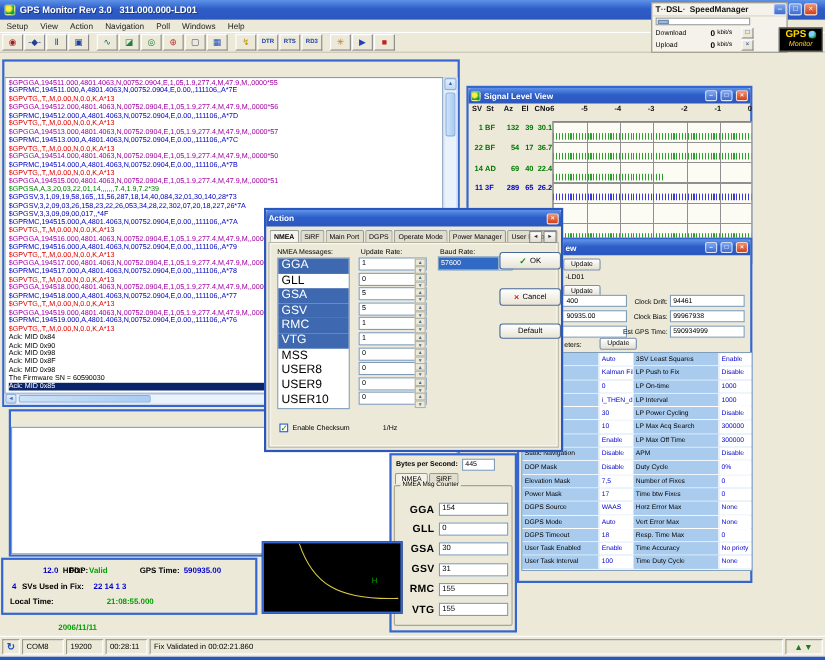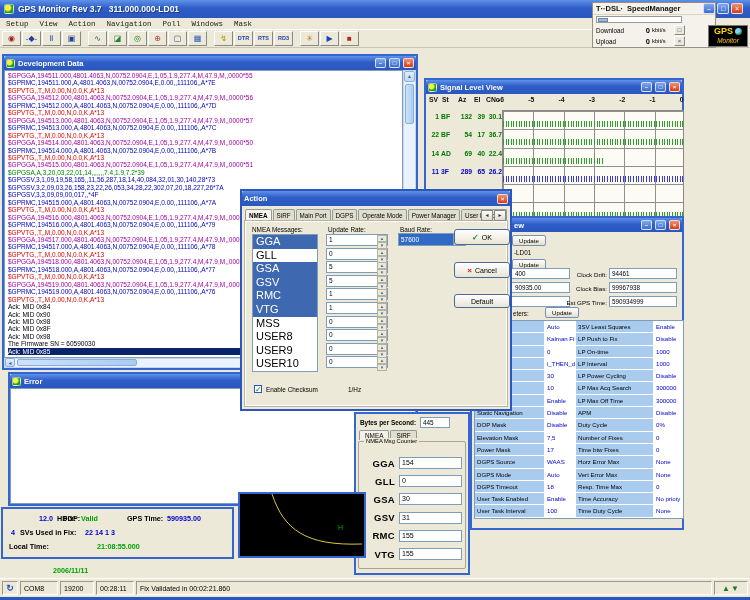--- a/index.html
+++ b/index.html
@@ -8,21 +8,21 @@
   .abs{position:absolute;}
 
   
   .main-tbar{left:0;top:0;width:750px;height:18px;background:linear-gradient(180deg,#5E92E8,#2E5DC8 45%,#2B57BE);display:flex;align-items:center;gap:4px;padding:0 4px;}
   .main-title{color:#fff;font-weight:bold;font-size:8.5px;white-space:pre;text-shadow:1px 1px 0 #1a3a80;}
   .app-ico{width:10px;height:10px;border-radius:2px;background:radial-gradient(circle at 35% 35%,#ffee40 0 35%,#12a035 60%);border:1px solid rgba(255,255,255,.5);flex:0 0 auto;}
   .winbtn{width:12px;height:11px;border-radius:2px;border:1px solid rgba(255,255,255,.75);color:#fff;font-size:7px;line-height:9px;text-align:center;background:linear-gradient(180deg,#7FA8EF,#3E6BD0);cursor:default;}
   .winbtn.close{background:linear-gradient(180deg,#F09070,#D04018);}
   .main-ctl{left:703px;top:3px;display:flex;gap:2px;z-index:40;}
 
-  .menubar{left:0;top:18px;width:750px;height:12px;display:flex;align-items:center;gap:11px;padding:0 6px;font-size:7.5px;color:#222;background:#ECE9D8;border-bottom:1px solid #fff;font-family:Liberation Mono, monospace;}
+  .menubar{left:0;top:18px;width:750px;height:12px;display:flex;align-items:center;gap:11px;padding:0 6px;font-size:7.5px;color:#222;background:#ECE9D8;border-bottom:1px solid #fff;}
   .menu-item{cursor:default;}
 
   .toolbar{left:0;top:30px;width:750px;height:18px;display:flex;align-items:center;gap:1px;padding:0 2px;background:#ECE9D8;border-bottom:1px solid #c8c4b0;}
   .tbtn{width:19px;height:15px;border:1px solid;border-color:#fff #888 #888 #fff;background:#ECE9D8;font-size:8px;display:flex;align-items:center;justify-content:center;overflow:hidden;}
   .tbtn.txt .tglyph{font-size:5.5px;font-weight:bold;color:#2244AA;}
   .tglyph{line-height:1;}
   .tsep{width:5px;height:15px;display:inline-block;}
 
   
   .win{position:absolute;border:2px solid #3566CF;background:#ECE9D8;}
@@ -145,35 +145,35 @@
   .scell.grow{flex:1;}
   .swirl{color:#2050C0;font-weight:bold;font-size:9px;}
   .tri{color:#1F7A1F;font-size:8px;letter-spacing:1px;}
   #bottom-edge{left:0;top:597px;width:750px;height:3px;background:#2A56BE;z-index:8;}
 </style>
 </head>
 <body>
 
 <div class="abs main-tbar">
   <span class="app-ico"></span>
-  <span class="main-title">GPS Monitor Rev 3.7   311.000.000-LD01</span>
+  <span class="main-title">GPS Monitor Rev 3.0   311.000.000-LD01</span>
 </div>
 <div class="abs main-ctl">
   <span class="winbtn">–</span>
   <span class="winbtn">□</span>
   <span class="winbtn close">×</span>
 </div>
 <div class="abs menubar" id="menubar">
     <span class="menu-item">Setup</span>
     <span class="menu-item">View</span>
     <span class="menu-item">Action</span>
     <span class="menu-item">Navigation</span>
     <span class="menu-item">Poll</span>
     <span class="menu-item">Windows</span>
-    <span class="menu-item">Mask</span>
+    <span class="menu-item">Help</span>
   </div>
 <div class="abs toolbar" id="toolbar">
     <button class="tbtn">
       <span class="tglyph" style="color: rgb(160, 32, 32);">◉</span>
     </button>
     <button class="tbtn">
       <span class="tglyph" style="color: rgb(32, 63, 159);">-◆-</span>
     </button>
     <button class="tbtn">
       <span class="tglyph" style="color: rgb(32, 80, 192);">Ⅱ</span>
@@ -219,28 +219,20 @@
     </button>
     <button class="tbtn">
       <span class="tglyph" style="color: rgb(32, 64, 192);">▶</span>
     </button>
     <button class="tbtn">
       <span class="tglyph" style="color: rgb(192, 32, 32);">■</span>
     </button>
   </div>
 
 <div class="win" id="win-dev">
-  <div class="tbar">
-    <span class="app-ico"></span>
-    <span>Development Data</span>
-    <span class="sp"></span>
-    <span class="winbtn">–</span>
-    <span class="winbtn">□</span>
-    <span class="winbtn close">×</span>
-  </div>
   <div id="dev-lines">
       <div class="dev-line c-m">$GPGGA,194511.000,4801.4063,N,00752.0904,E,1,05,1.9,277.4,M,47.9,M,,0000*55</div>
       <div class="dev-line c-b">$GPRMC,194511.000,A,4801.4063,N,00752.0904,E,0.00,,111106,,A*7E</div>
       <div class="dev-line c-r">$GPVTG,,T,,M,0.00,N,0.0,K,A*13</div>
       <div class="dev-line c-m">$GPGGA,194512.000,4801.4063,N,00752.0904,E,1,05,1.9,277.4,M,47.9,M,,0000*56</div>
       <div class="dev-line c-b">$GPRMC,194512.000,A,4801.4063,N,00752.0904,E,0.00,,111106,,A*7D</div>
       <div class="dev-line c-r">$GPVTG,,T,,M,0.00,N,0.0,K,A*13</div>
       <div class="dev-line c-m">$GPGGA,194513.000,4801.4063,N,00752.0904,E,1,05,1.9,277.4,M,47.9,M,,0000*57</div>
       <div class="dev-line c-b">$GPRMC,194513.000,A,4801.4063,N,00752.0904,E,0.00,,111106,,A*7C</div>
       <div class="dev-line c-r">$GPVTG,,T,,M,0.00,N,0.0,K,A*13</div>
@@ -347,25 +339,20 @@
         <span class="sig-cell" style="left: 30px; width: 16px; text-align: right;">232</span>
         <span class="sig-cell" style="left: 47px; width: 12px; text-align: right;">28</span>
         <span class="sig-cell" style="left: 59px; width: 17px; text-align: right;">12.0</span>
       </div>
       <div class="sig-bar" style="top: 132.4px; left: 77px; width: 180px; background-image: repeating-linear-gradient(90deg, rgb(46, 158, 46) 0px, rgb(46, 158, 46) 1px, transparent 1px, transparent 2.6px);"></div>
       <div class="sig-bar" style="top: 150.68px; left: 77px; width: 180px; background-image: repeating-linear-gradient(90deg, rgb(46, 158, 46) 0px, rgb(46, 158, 46) 1px, transparent 1px, transparent 5px);"></div>
     </div>
 </div>
 
 <div class="win" id="win-error">
-  <div class="tbar">
-    <span class="app-ico"></span>
-    <span>Error</span>
-    <span class="sp"></span>
-  </div>
   <div class="err-body"></div>
 </div>
 
 <div class="win" id="win-params">
   <div class="tbar">
     <span class="p-title">ew</span>
     <span class="sp"></span>
     <span class="winbtn">–</span>
     <span class="winbtn">□</span>
     <span class="winbtn close">×</span>

